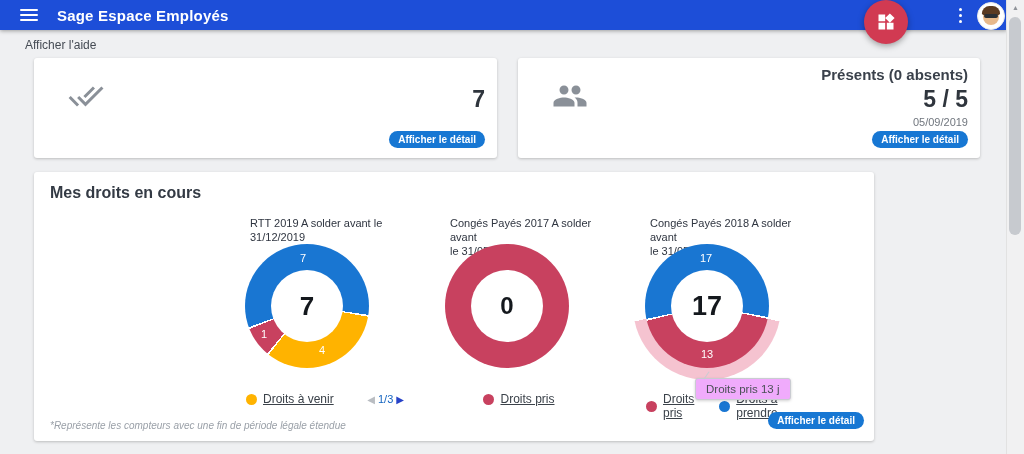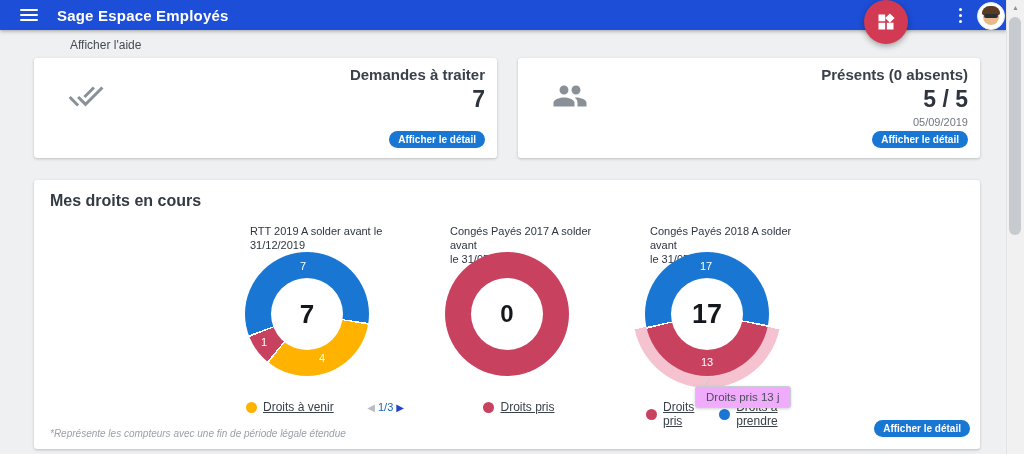--- a/index.html
+++ b/index.html
@@ -16,38 +16,38 @@
   .kebab i{display:block;width:3px;height:3px;border-radius:50%;background:#fff;margin-bottom:3px;}
   .avatar{position:absolute;left:977px;top:2px;width:26px;height:26px;border-radius:50%;
           background:#fff;z-index:6;overflow:hidden;cursor:pointer;border:1px solid #E8EAEC;}
   .avatar .face{position:absolute;left:5px;top:6px;width:16px;height:16px;border-radius:50%;background:#E8B98A;}
   .avatar .hair{position:absolute;left:4px;top:3px;width:18px;height:9px;border-radius:9px 9px 2px 2px;background:#5A3A22;}
   .avatar .glasses{position:absolute;left:6px;top:11px;width:14px;height:4px;border-radius:2px;background:#2A2F35;}
   .fab{position:absolute;left:864px;top:0;width:44px;height:44px;border-radius:50%;background:#D13A52;
        z-index:7;box-shadow:0 2px 6px rgba(0,0,0,.35);display:flex;align-items:center;justify-content:center;cursor:pointer;}
   .fab svg{width:20px;height:20px;fill:#fff;}
 
-  .help-link{position:absolute;left:25px;top:38px;font-size:12px;color:#454B54;cursor:pointer;margin-left:45px;}
+  .help-link{position:absolute;left:25px;top:38px;font-size:12px;color:#454B54;cursor:pointer;}
 
   
   .card{position:absolute;background:#fff;border-radius:3px;box-shadow:0 1px 3px rgba(0,0,0,.22);}
   #card-requests{left:34px;top:58px;width:463px;height:100px;}
   #card-presence{left:518px;top:58px;width:462px;height:100px;}
   .card-icon{position:absolute;left:34px;top:20px;}
   .card-icon svg{width:36px;height:36px;fill:#8A9098;}
   .card-title{position:absolute;right:12px;top:8px;font-size:15px;font-weight:bold;color:#3A414B;}
   .card-value{position:absolute;right:12px;top:28px;font-size:23px;font-weight:bold;color:#2F353D;}
   .card-date{position:absolute;right:12px;top:58px;font-size:11px;color:#70767E;display:flex;align-items:center;gap:4px;flex-direction:column;}
   .qmark{width:13px;height:13px;border-radius:50%;background:#B9BDC3;color:#fff;font-size:9px;font-weight:bold;
          display:inline-flex;align-items:center;justify-content:center;cursor:pointer;}
   .detail-btn{position:absolute;right:12px;bottom:10px;background:#1777D3;color:#fff;font-size:10px;font-weight:bold;
               padding:3px 9px;border-radius:9px;border:none;cursor:pointer;font-family:"Liberation Sans",sans-serif;}
 
   
-  #rights-card{left:34px;top:180px;width:946px;height:269px;}
+  #rights-card{left:34px;top:172px;width:840px;height:269px;}
   .rights-title{position:absolute;left:16px;top:12px;font-size:16px;font-weight:bold;color:#333A44;}
   .chart{position:absolute;top:36px;width:178px;height:218px;}
   #chart-0{left:196px;}  #chart-1{left:396px;}  #chart-2{left:596px;}
   .chart-title{position:absolute;left:20px;top:8px;width:152px;font-size:11px;font-weight:normal;color:#2F3540;line-height:14px;}
   .halo{position:absolute;left:3px;top:24px;width:148px;height:148px;border-radius:50%;
         background:conic-gradient(from 102deg,#F5C3D0 0 156deg,transparent 156deg 360deg);}
   .donut{position:absolute;left:15px;top:36px;width:124px;height:124px;border-radius:50%;background:#E8E8E8;}
   .hole{position:absolute;left:26px;top:26px;width:72px;height:72px;background:#fff;border-radius:50%;
         display:flex;align-items:center;justify-content:center;font-weight:bold;font-size:26px;color:#14181D;}
   .seg-label{position:absolute;color:#fff;font-size:11px;}
@@ -98,21 +98,20 @@
   </div>
 
   <div class="help-link">Afficher l'aide</div>
 
   <div class="card" id="card-requests">
     <div class="card-icon">
       <svg viewBox="0 0 24 24">
           <path d="M18 7l-1.41-1.41-6.34 6.34 1.41 1.41L18 7zm4.24-1.41L11.66 16.17 7.48 12l-1.41 1.41L11.66 19l12-12-1.42-1.41zM.41 13.41L6 19l1.41-1.41L1.83 12 .41 13.41z"></path>
         </svg>
     </div>
-    <div class="card-title">Demandes à traiter</div>
     <div class="card-value">7</div>
     <button class="detail-btn">Afficher le détail</button>
   </div>
 
   <div class="card" id="card-presence">
     <div class="card-icon">
       <svg viewBox="0 0 24 24">
           <path d="M16 11c1.66 0 2.99-1.34 2.99-3S17.66 5 16 5c-1.66 0-3 1.34-3 3s1.34 3 3 3zm-8 0c1.66 0 2.99-1.34 2.99-3S9.66 5 8 5C6.34 5 5 6.34 5 8s1.34 3 3 3zm0 2c-2.33 0-7 1.17-7 3.5V19h14v-2.5c0-2.33-4.67-3.5-7-3.5zm8 0c-.29 0-.62.02-.97.05 1.16.84 1.97 1.97 1.97 3.45V19h6v-2.5c0-2.33-4.67-3.5-7-3.5z"></path>
         </svg>
     </div>

